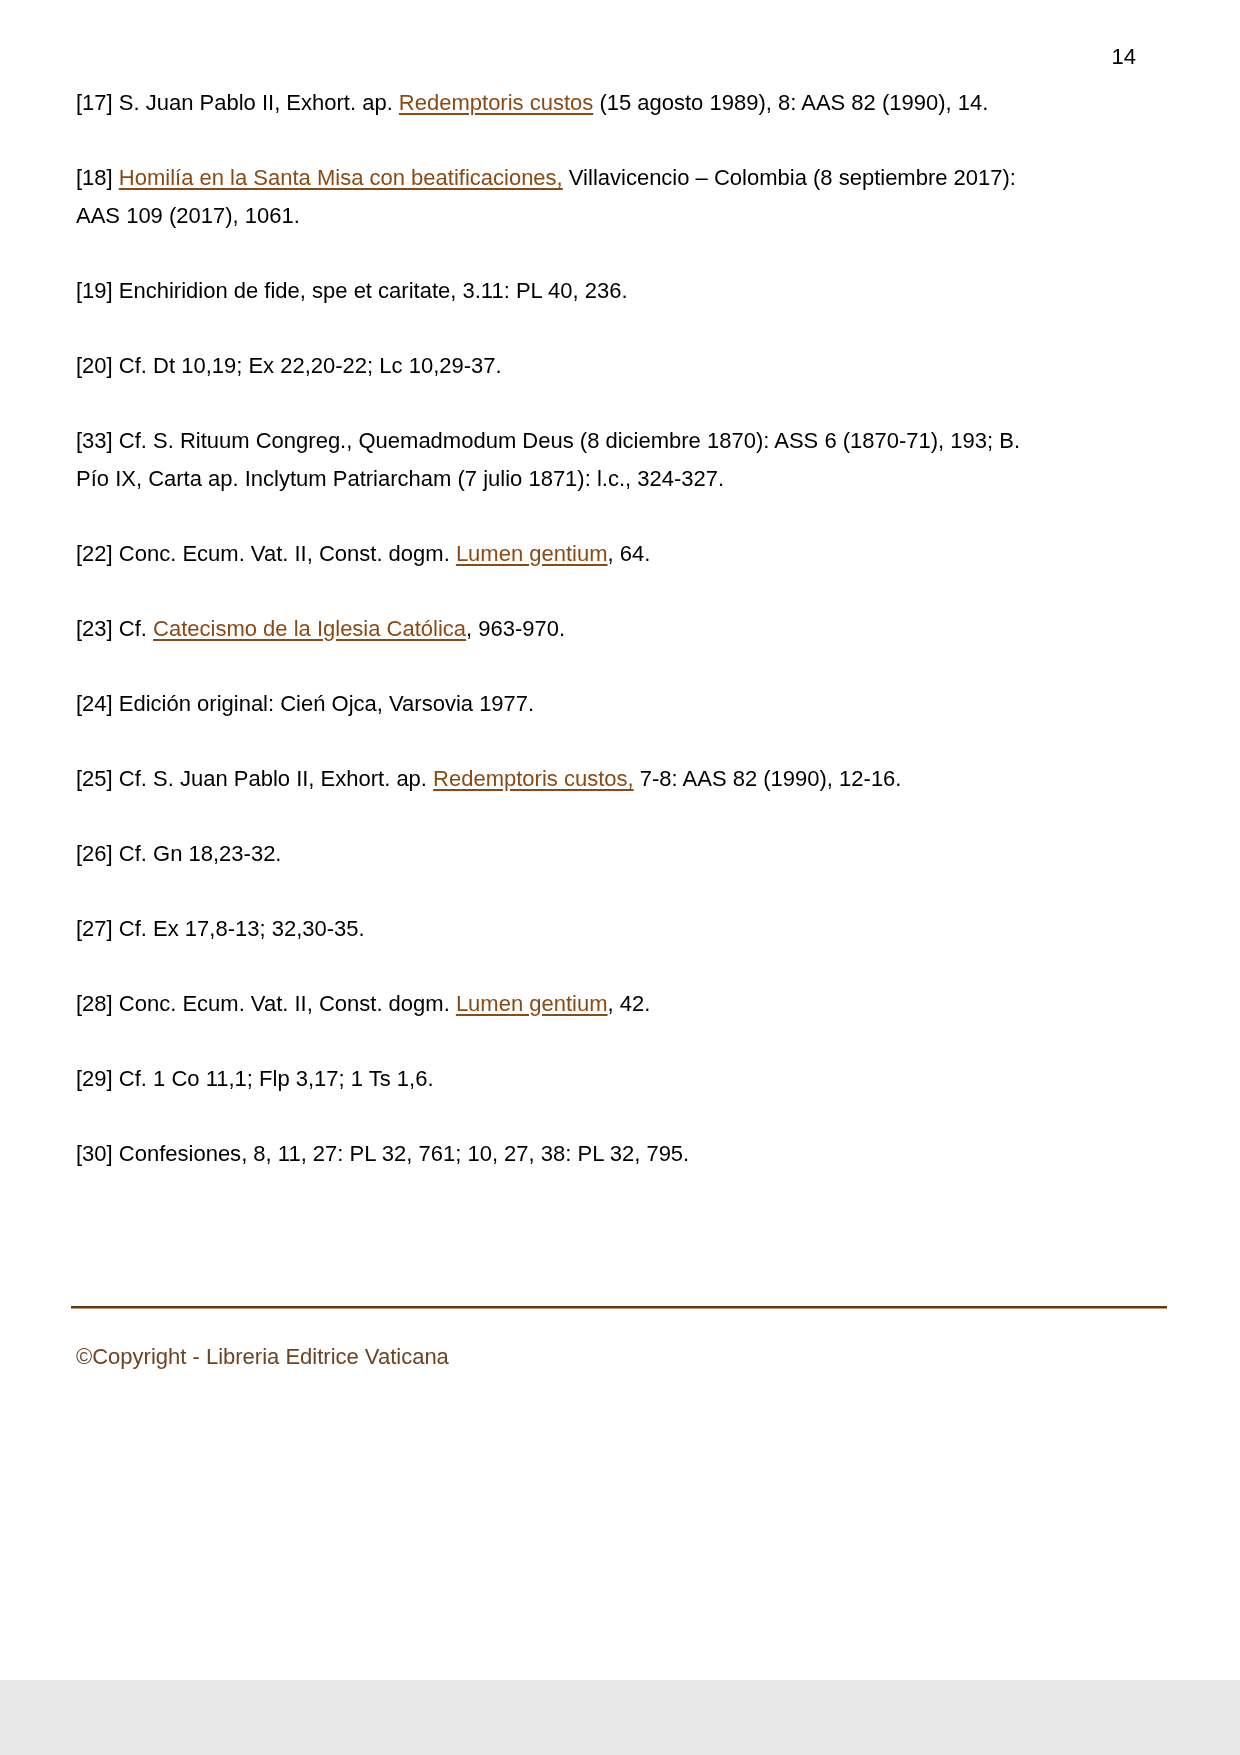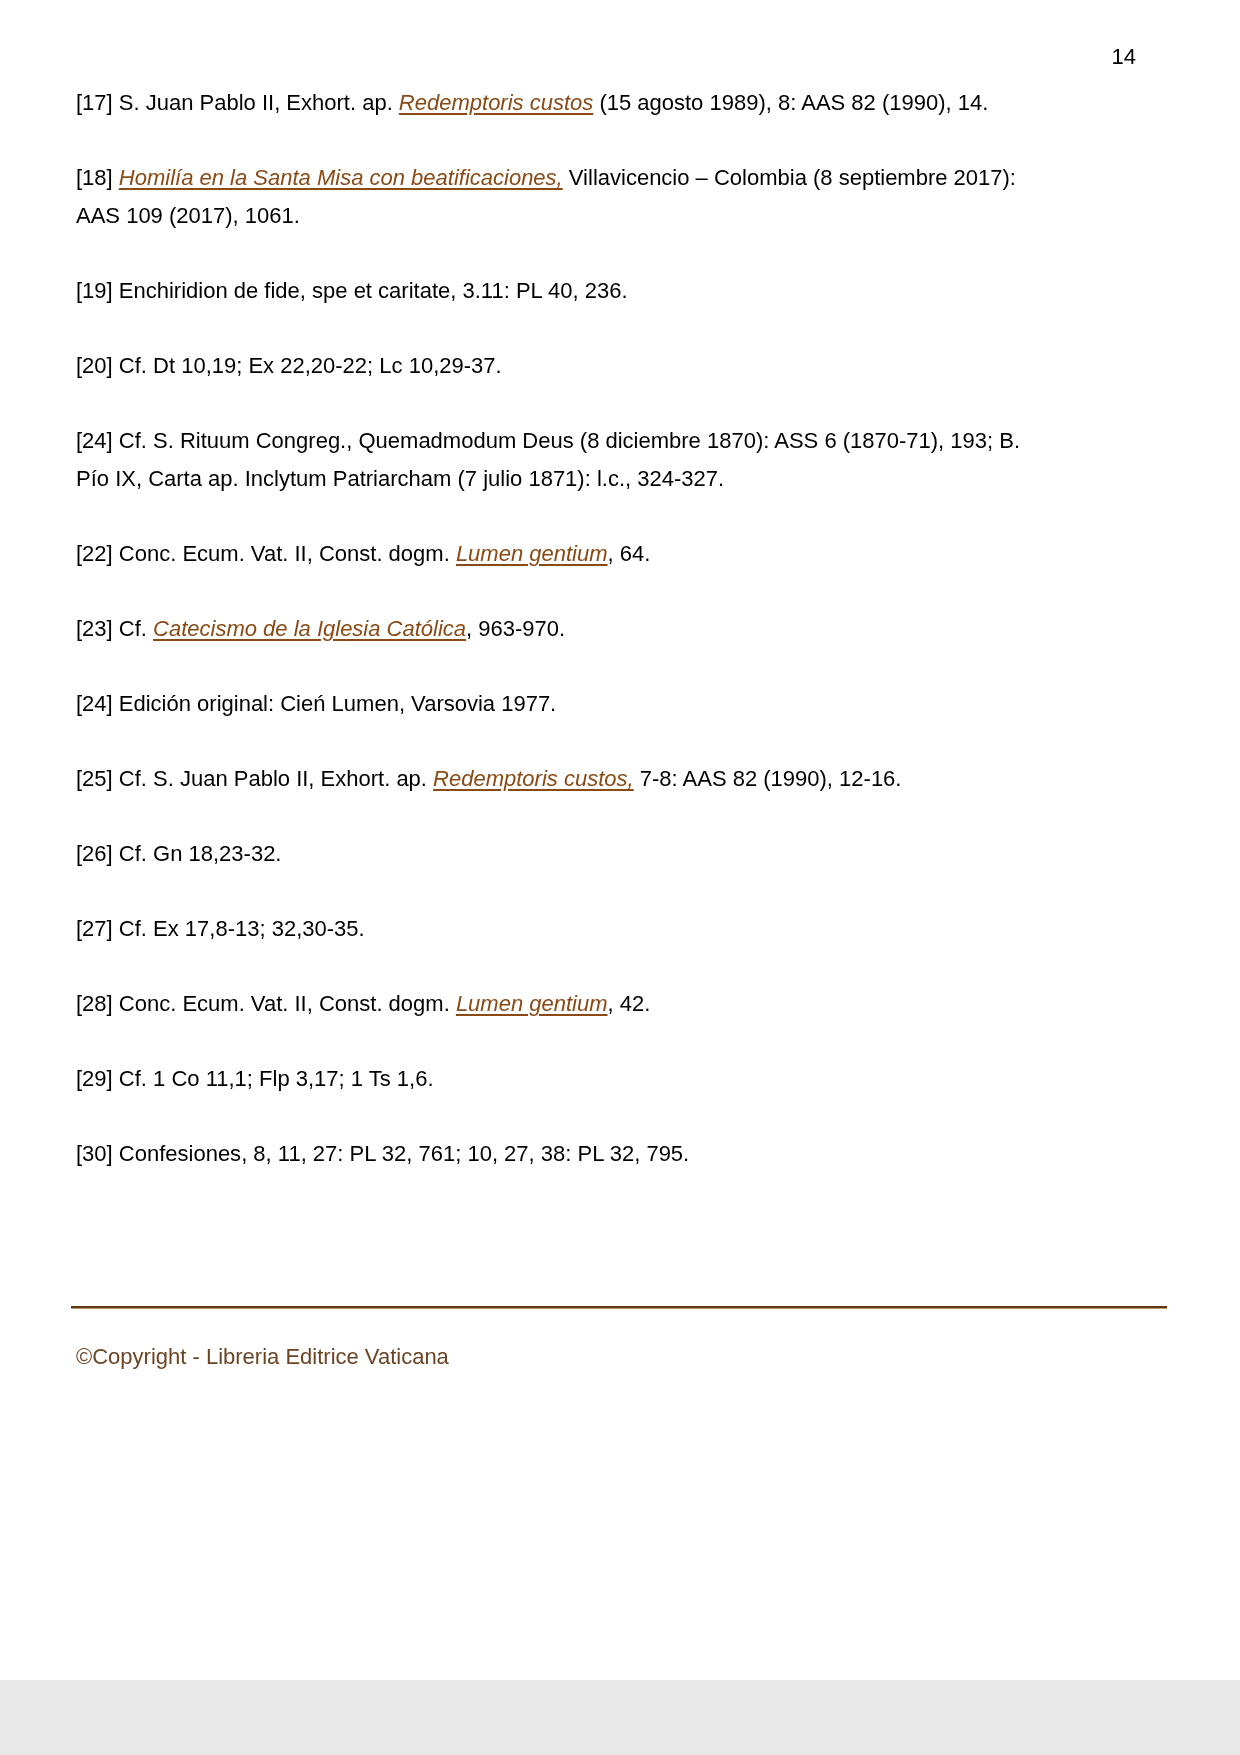--- a/index.html
+++ b/index.html
@@ -29,21 +29,20 @@
     text-align: right;
     padding-right: 40px;
     line-height: 30px;
     margin: 0 0 12px 0;
   }
   .footnotes { }
   .footnote { margin: 0 0 37px 0; }
   .footnote .it { }
   .footnote a {
     color: var(--link);
-    font-style: italic;
     text-decoration: underline;
     text-decoration-color: var(--link);
     text-underline-offset: 3px;
     cursor: pointer;
   }
   .divider {
     margin: 133px 0 0 -5px;
     width: 1096px;
     height: 0;
     border-top: 2px solid var(--rule-dark);
@@ -59,24 +58,24 @@
 <body>
 
 <div class="page">
   <div class="page-number">14</div>
 
   <div class="footnotes">
       <p class="footnote"><span>[17] S. Juan Pablo II, Exhort. ap. </span><a href="#">Redemptoris custos</a><span> (15 agosto 1989), 8: </span><span class="it">AAS</span><span> 82 (1990), 14.</span></p>
       <p class="footnote"><span>[18] </span><a href="#">Homilía en la Santa Misa con beatificaciones,</a><span> Villavicencio – Colombia (8 septiembre 2017):</span><br><span class="it">AAS</span><span> 109 (2017), 1061.</span></p>
       <p class="footnote"><span>[19] </span><span class="it">Enchiridion de fide, spe et caritate</span><span>, 3.11: </span><span class="it">PL</span><span> 40, 236.</span></p>
       <p class="footnote"><span>[20] Cf. </span><span class="it">Dt</span><span> 10,19; </span><span class="it">Ex</span><span> 22,20-22; </span><span class="it">Lc</span><span> 10,29-37.</span></p>
-      <p class="footnote"><span>[24] Cf. S. Rituum Congreg., </span><span class="it">Quemadmodum Deus</span><span> (8 diciembre 1870): </span><span class="it">ASS</span><span> 6 (1870-71), 193; B.</span><br><span>Pío IX, Carta ap. </span><span class="it">Inclytum Patriarcham</span><span> (7 julio 1871): </span><span class="it">l.c.</span><span>, 324-327.</span></p>
+      <p class="footnote"><span>[33] Cf. S. Rituum Congreg., </span><span class="it">Quemadmodum Deus</span><span> (8 diciembre 1870): </span><span class="it">ASS</span><span> 6 (1870-71), 193; B.</span><br><span>Pío IX, Carta ap. </span><span class="it">Inclytum Patriarcham</span><span> (7 julio 1871): </span><span class="it">l.c.</span><span>, 324-327.</span></p>
       <p class="footnote"><span>[22] Conc. Ecum. Vat. II, Const. dogm. </span><a href="#">Lumen gentium</a><span>, 64.</span></p>
       <p class="footnote"><span>[23] Cf. </span><a href="#">Catecismo de la Iglesia Católica</a><span>, 963-970.</span></p>
-      <p class="footnote"><span>[24] Edición original: </span><span class="it">Cień Lumen</span><span>, Varsovia 1977.</span></p>
+      <p class="footnote"><span>[24] Edición original: </span><span class="it">Cień Ojca</span><span>, Varsovia 1977.</span></p>
       <p class="footnote"><span>[25] Cf. S. Juan Pablo II, Exhort. ap. </span><a href="#">Redemptoris custos,</a><span> 7-8: </span><span class="it">AAS</span><span> 82 (1990), 12-16.</span></p>
       <p class="footnote"><span>[26] Cf. </span><span class="it">Gn</span><span> 18,23-32.</span></p>
       <p class="footnote"><span>[27] Cf. </span><span class="it">Ex</span><span> 17,8-13; 32,30-35.</span></p>
       <p class="footnote"><span>[28] Conc. Ecum. Vat. II, Const. dogm. </span><a href="#">Lumen gentium</a><span>, 42.</span></p>
       <p class="footnote"><span>[29] Cf. </span><span class="it">1 Co</span><span> 11,1; </span><span class="it">Flp</span><span> 3,17; </span><span class="it">1 Ts</span><span> 1,6.</span></p>
       <p class="footnote"><span>[30] </span><span class="it">Confesiones</span><span>, 8, 11, 27: </span><span class="it">PL</span><span> 32, 761; 10, 27, 38: </span><span class="it">PL</span><span> 32, 795.</span></p>
     </div>
 
   <div class="divider"></div>
 

